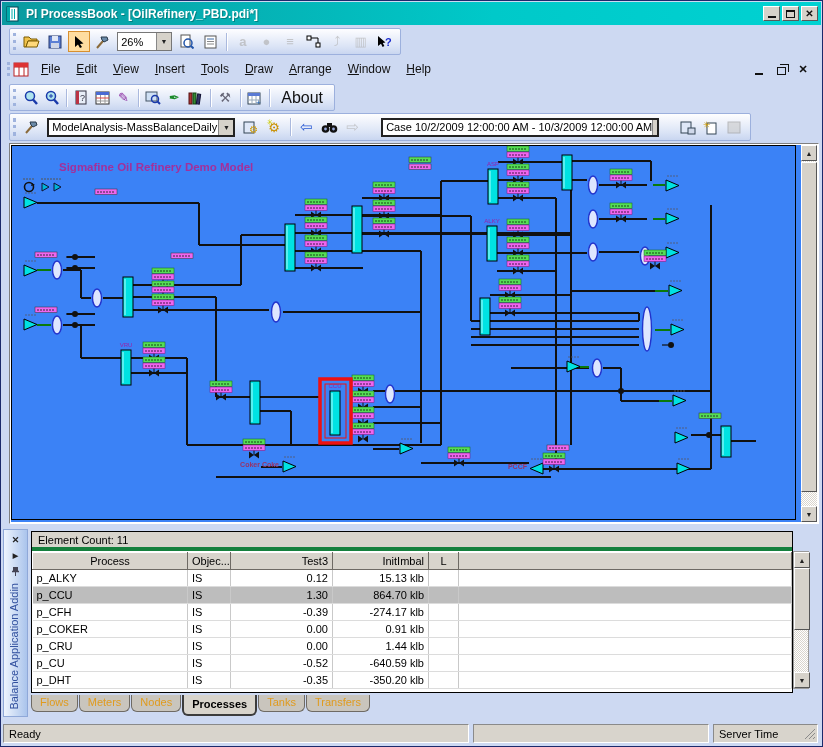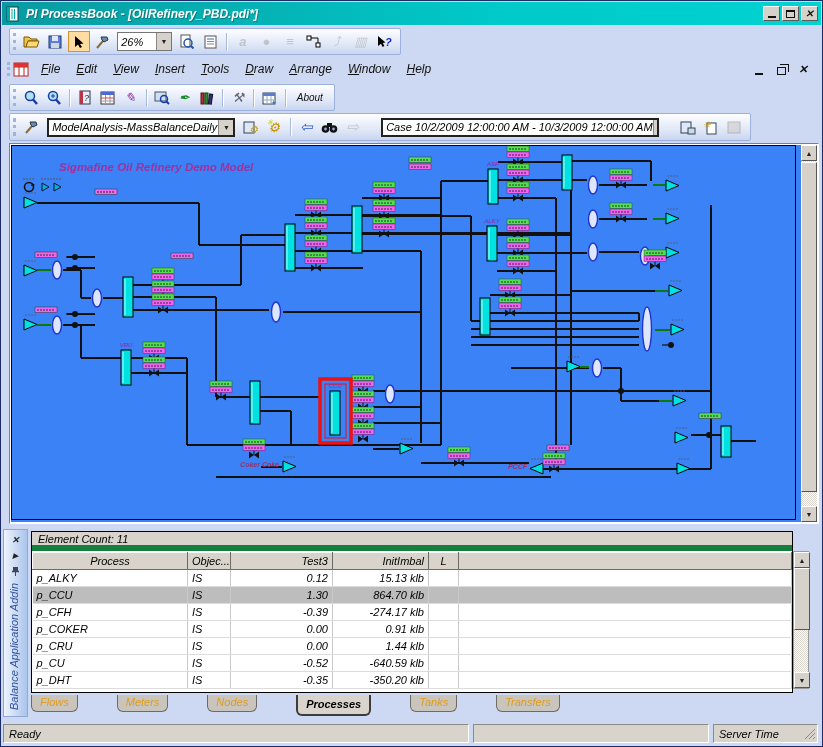--- a/index.html
+++ b/index.html
@@ -1,18 +1,18 @@
 <!DOCTYPE html>
 <html><head>
 <meta charset="utf-8">
 <style>
   html,body{margin:0;padding:0;}
   body{width:823px;height:747px;font-family:"Liberation Sans",sans-serif;background:#9aa4b8;}
   *{box-sizing:border-box;}
-  .win{position:absolute;left:0;top:0;width:823px;height:747px;background:#cdd9f2;border:1px solid #1b2a6b;overflow:hidden;font-style:italic;}
+  .win{position:absolute;left:0;top:0;width:823px;height:747px;background:#cdd9f2;border:1px solid #1b2a6b;overflow:hidden;}
 
   
   .titlebar{position:absolute;left:1px;top:1px;right:1px;height:23px;
     background:linear-gradient(90deg,#0a9aa0,#00c9c9 60%,#00d2d2);display:flex;align-items:center;padding:0 3px;}
   .titlebar .ttext{color:#fff;font-weight:bold;font-size:12px;margin-left:5px;flex:1;white-space:nowrap;
     text-shadow:1px 1px 0 rgba(0,60,60,.4);}
   .wbtn{width:17px;height:15px;background:#d6d2ca;border:1px solid;border-color:#fff #5a5a5a #5a5a5a #fff;
     margin-left:2px;display:flex;align-items:center;justify-content:center;font-size:9px;font-weight:bold;color:#111;line-height:1;}
   .glyph-min{width:8px;height:2px;background:#111;margin-top:7px;}
   .glyph-max{width:9px;height:8px;border:1px solid #111;border-top-width:2px;}
@@ -25,21 +25,21 @@
     border-left:3px dotted #9fb3de;}
   .ticon{width:22px;height:21px;display:inline-flex;align-items:center;justify-content:center;margin:0 1px;
     font-size:13px;color:#222;position:relative;border:1px solid transparent;}
   .ticon.pressed{background:#ffdda0;border:1px solid #d89030;}
   .ticon.dis{color:#a7b0c4;filter:grayscale(1);opacity:.65;}
   .tsep{width:1px;height:18px;background:#aab9de;margin:0 4px;box-shadow:1px 0 0 #fff;}
   .combo{height:19px;background:#fff;border:1px solid #777;display:flex;align-items:center;font-size:11px;
     padding-left:3px;color:#000;white-space:nowrap;overflow:hidden;}
   .combo .cbtn{margin-left:auto;width:15px;height:100%;background:#d6d2ca;border-left:1px solid #888;
     display:flex;align-items:center;justify-content:center;font-size:7px;color:#222;flex:0 0 15px;}
-  .about{font-size:10px;color:#111;padding:2px 7px;}
+  .about{font-size:16px;color:#111;padding:2px 7px;}
 
   
   .menurow{position:absolute;left:2px;top:56px;right:2px;height:24px;display:flex;align-items:center;padding-left:10px;}
   .menurow:before{content:"";position:absolute;left:4px;top:5px;bottom:5px;border-left:3px dotted #9fb3de;}
   .menu-item{font-size:12px;color:#111;padding:3px 8px;cursor:default;}
   .menu-item u{text-decoration:underline;}
   .mdi{margin-left:auto;display:flex;align-items:center;gap:8px;padding-right:10px;}
   .mdibtn{width:14px;height:12px;display:flex;align-items:flex-end;justify-content:center;color:#111;}
   .mdi-restore{width:9px;height:8px;border:1px solid #111;box-shadow:2px -2px 0 -0px #cdd9f2,3px -3px 0 0px #111;}
 
@@ -54,36 +54,36 @@
 
   
   .addin{position:absolute;left:0px;top:526px;width:823px;height:193px;background:#cdd9f2;}
   .dock{position:absolute;left:2px;top:2px;width:25px;height:188px;
     background:linear-gradient(90deg,#eef4fd,#aac4ec);border:1px solid #8fa8d8;}
   .dockbtn{width:13px;height:13px;margin:3px auto 0;display:flex;align-items:center;justify-content:center;
     font-size:9px;color:#222;font-weight:bold;}
   .docktitle{position:absolute;left:4px;bottom:6px;writing-mode:vertical-rl;transform:rotate(180deg);
     font-size:11px;color:#31509e;white-space:nowrap;}
   .gridwrap{position:absolute;left:30px;top:4px;width:762px;height:162px;border:1px solid #000;background:#fff;}
-  .elembar{position:absolute;left:0;top:0;right:0;height:19px;background:#d8d4cc;border-bottom:6px solid #15803d;
+  .elembar{position:absolute;left:0;top:0;right:0;height:19px;background:#d8d4cc;border-bottom:4px solid #15803d;
     font-size:11px;color:#000;display:flex;align-items:center;padding-left:6px;}
   table.grid{border-collapse:collapse;table-layout:fixed;width:100%;position:absolute;top:20px;left:0;font-size:11px;}
   table.grid th{background:#d8d4cc;border:1px solid;border-color:#fff #6e6a64 #6e6a64 #fff;font-weight:normal;
     height:17px;padding:0 4px;overflow:hidden;white-space:nowrap;}
   table.grid td{height:17px;border-right:1px solid #c9c9c9;border-bottom:1px solid #dcdcdc;padding:0 4px;
     overflow:hidden;white-space:nowrap;background:#fff;color:#000;}
   td.c-proc{padding-left:22px;}
   td.c-obj{background:#ffffa2;color:#3a3a3a;}
   td.c-test{background:#00e2e2;color:#0000d8;text-align:right;}
   td.c-imb{color:#0000d8;text-align:right;}
   td.c-l{background:#2fd32f;}
   tr.sel td{background:#bdbdbd !important;color:#000 !important;}
   .tsb{position:absolute;left:792px;top:24px;width:16px;height:138px;background:repeating-conic-gradient(#ffffff 0% 25%,#d9d5cd 0% 50%) 0 0/2px 2px;border:1px solid #9a9a9a;}
 
-  .tabs{position:absolute;left:30px;top:168px;height:24px;display:flex;align-items:flex-start;gap:38px;}
+  .tabs{position:absolute;left:30px;top:168px;height:24px;display:flex;align-items:flex-start;}
   .tab{background:#c9c5bd;border:1px solid #6e6a64;border-top:none;border-radius:0 0 6px 6px;
     font-size:11px;color:#e09b1e;padding:1px 8px 2px;height:17px;margin-right:1px;}
   .tab.active{background:#d8d4cc;color:#000;font-weight:bold;height:21px;padding-top:3px;border-width:2px;border-color:#3c3c3c;}
 
   
   .status{position:absolute;left:0;top:720px;width:823px;height:25px;background:#cdd9f2;display:flex;align-items:center;padding:2px;}
   .spanel{height:19px;background:#d8d4cc;border:1px solid;border-color:#8a8a8a #fff #fff #8a8a8a;
     font-size:11px;color:#000;display:flex;align-items:center;padding:0 5px;margin-right:4px;}
   .sgrip{position:absolute;right:2px;bottom:3px;width:12px;height:12px;}
 

